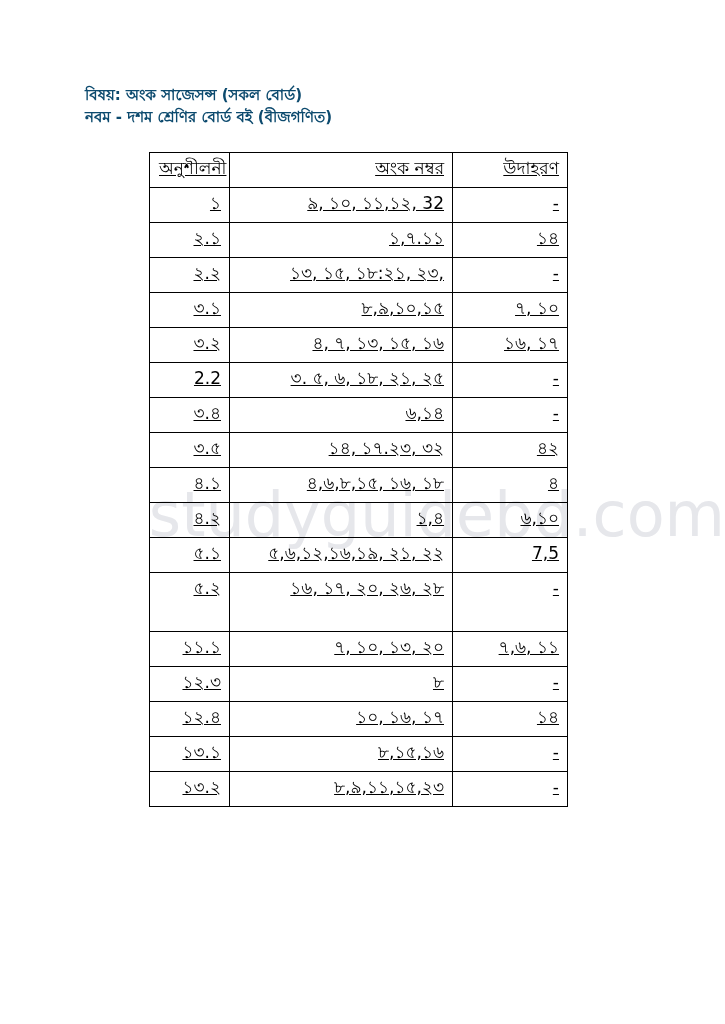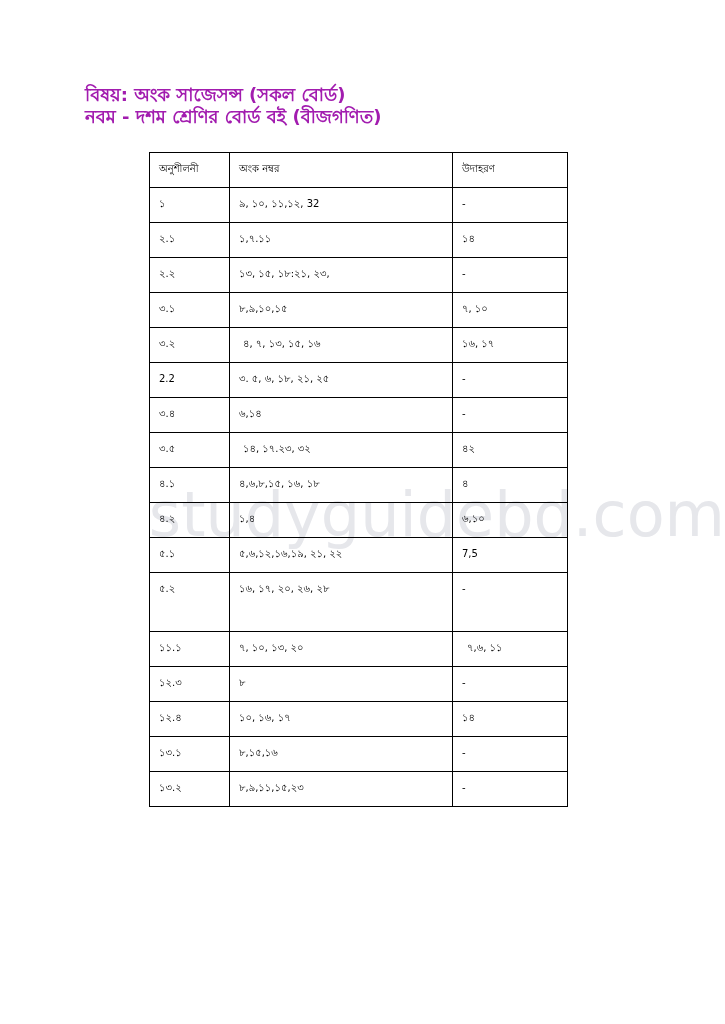--- a/index.html
+++ b/index.html
@@ -45,24 +45,24 @@
 
   
   .doc-header {
     position: absolute;
     left: 85px;
     top: 84px;
     z-index: 3;
   }
   .doc-header .line {
     font-family: "DejaVu Sans", "Liberation Sans", sans-serif;
-    font-size: 18px;
+    font-size: 15px;
     font-weight: 700;
     line-height: 22px;
-    color: #a21caf;
+    color: #0c4a6e;
     white-space: nowrap;
   }
 
   
   .table-wrap {
     position: absolute;
     left: 149px;
     top: 152px;
     width: 418px;
     z-index: 3;
@@ -75,27 +75,28 @@
   }
   table.suggestion-table col.c-ex   { width: 80px; }
   table.suggestion-table col.c-num  { width: 223px; }
   table.suggestion-table col.c-eg   { width: 115px; }
 
   table.suggestion-table th,
   table.suggestion-table td {
     border: 1px solid #000000;
     padding: 7px 8px 7px 9px;
     vertical-align: top;
-    text-align: left;
+    text-align: right;
     font-family: "DejaVu Sans", "Liberation Sans", sans-serif;
-    font-size: 10px;
+    font-size: 17px;
     font-weight: 400;
     line-height: 17px;
     color: #000;
     background: transparent;
+    text-decoration: underline;
   }
   table.suggestion-table th {
     font-weight: 400;
     height: 20px;
   }
   table.suggestion-table td {
     height: 20px;
   }
   
   table.suggestion-table tr.tall td {

